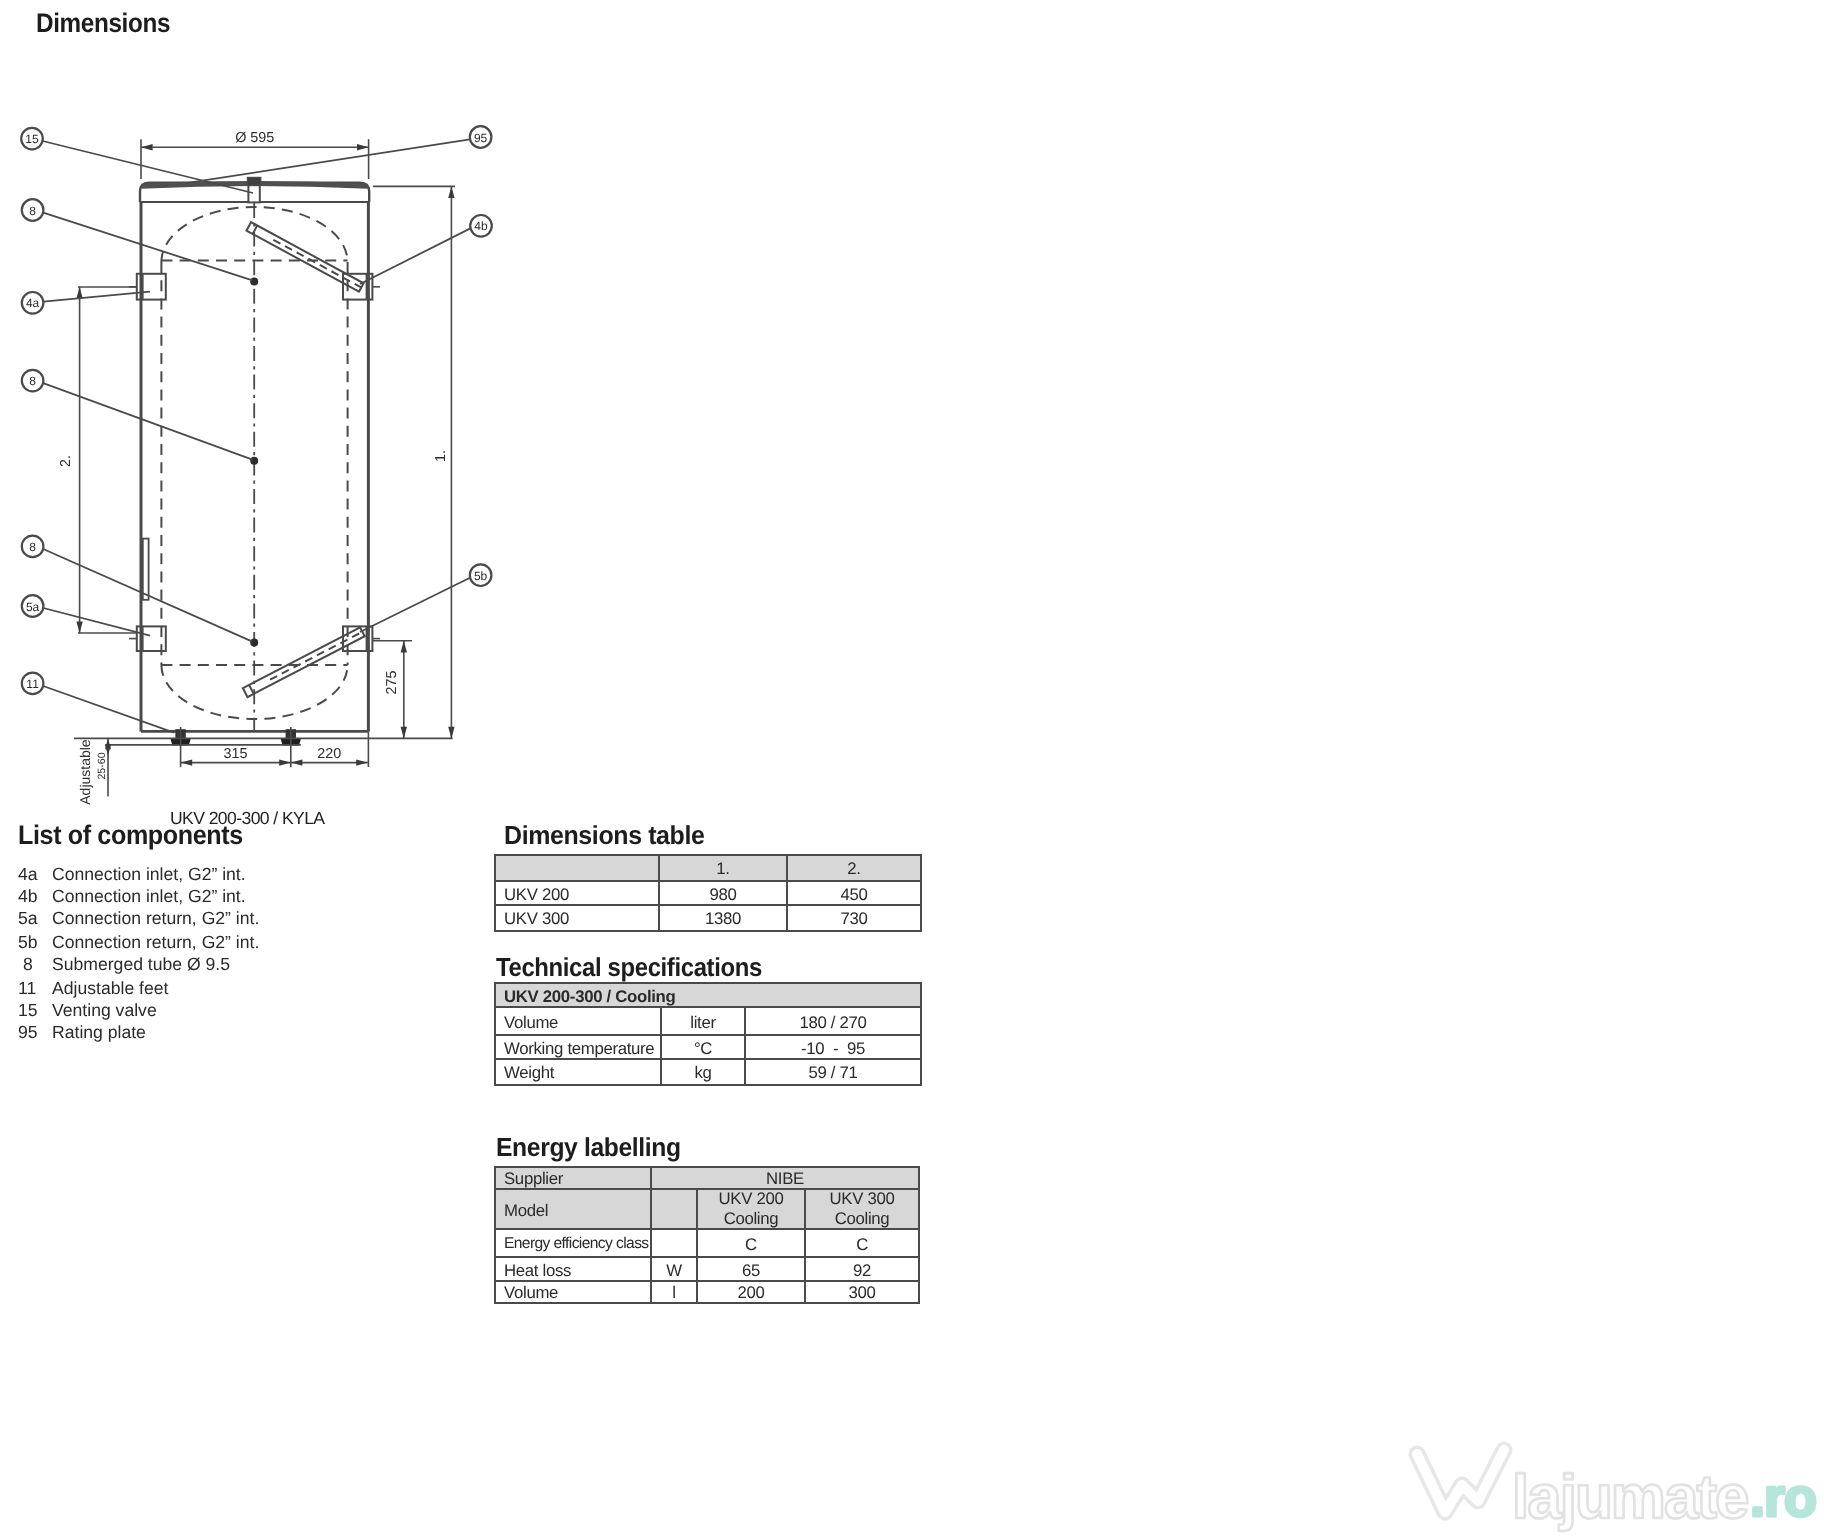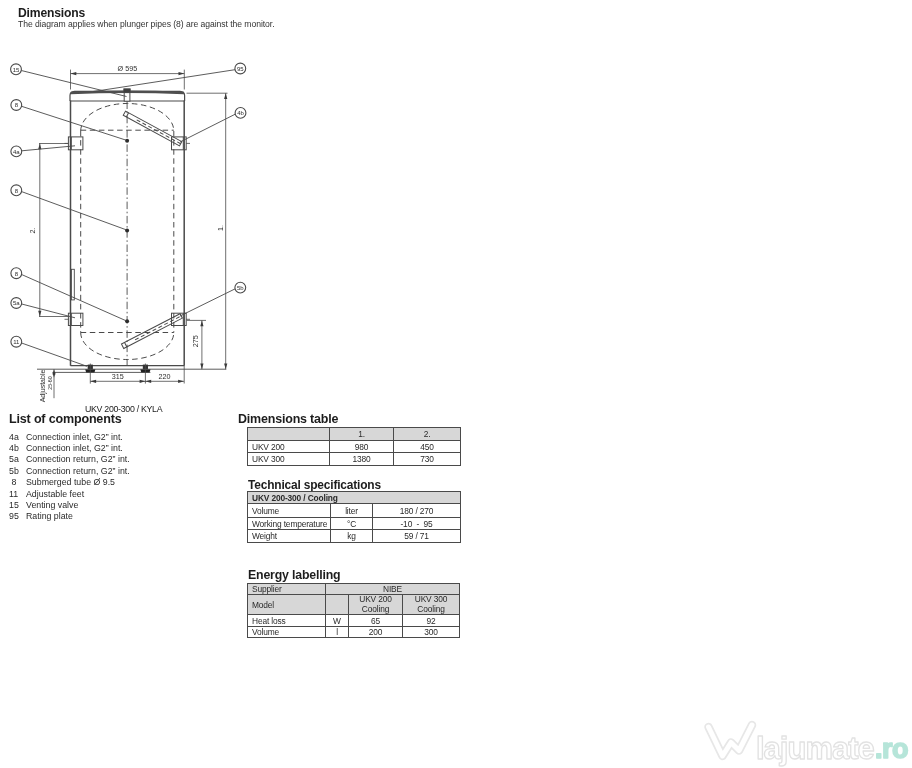--- a/index.html
+++ b/index.html
@@ -11,21 +11,20 @@
   td.c{text-align:center;padding:0;}
   .hdr{background:#d7d7d7;}
   h2{font-size:13px;font-weight:bold;color:#1d1d1d;margin:0;letter-spacing:-0.2px;
      display:inline-block;transform:scaleX(0.78);transform-origin:0 50%;white-space:nowrap;}
 </style>
 </head>
 <body>
 
 <div class="abs" style="left:18px;top:3px;width:400px;">
   <h2 style="font-size:13.5px;transform:scaleX(0.90);">Dimensions</h2>
-  <div style="font-size:8.6px;margin-top:-2px;color:#333;letter-spacing:-0.05px;">The diagram applies when plunger pipes (8) are against the monitor.</div>
 </div>
 
 <svg class="abs" style="left:0;top:55px;" width="252" height="360" viewBox="0 55 252 360" fill="none" stroke-linecap="butt" font-family="Liberation Sans, sans-serif">
 
   <g stroke="#4a4a4a" stroke-width="1.5">
       <line x1="70.5" y1="100.5" x2="70.5" y2="365.7"></line>
     </g>
 
   <g stroke="#4a4a4a" stroke-width="1.5">
       <line x1="184.2" y1="100.5" x2="184.2" y2="365.7"></line>
@@ -256,21 +255,21 @@
   <div><span style="display:inline-block;width:17px;">4a</span>Connection inlet, G2” int.</div>
   <div><span style="display:inline-block;width:17px;">4b</span>Connection inlet, G2” int.</div>
   <div><span style="display:inline-block;width:17px;">5a</span>Connection return, G2” int.</div>
   <div><span style="display:inline-block;width:17px;">5b</span>Connection return, G2” int.</div>
   <div><span style="display:inline-block;width:17px;text-align:left;">&nbsp;8</span>Submerged tube Ø 9.5</div>
   <div><span style="display:inline-block;width:17px;">11</span>Adjustable feet</div>
   <div><span style="display:inline-block;width:17px;">15</span>Venting valve</div>
   <div><span style="display:inline-block;width:17px;">95</span>Rating plate</div>
 </div>
 
-<div class="abs" style="left:238px;top:409px;"><h2 style="transform:scaleX(0.96);">Dimensions table</h2></div>
+<div class="abs" style="left:252px;top:409px;"><h2 style="transform:scaleX(0.96);">Dimensions table</h2></div>
 
 <table class="abs" style="left:247px;top:427px;width:213px;">
   <colgroup>
       <col style="width:82px">
       <col style="width:64px">
       <col style="width:67px">
     </colgroup>
   <tbody>
       <tr style="height:13px;">
         <td class="hdr"></td>
@@ -333,20 +332,26 @@
       <tr style="height:11px;">
         <td class="hdr">Supplier</td>
         <td class="hdr c" colspan="3">NIBE</td>
       </tr>
   <tr style="height:20px;">
         <td class="hdr">Model</td>
         <td class="hdr"></td>
         <td class="hdr c" style="line-height:9.3px;">UKV 200<br>Cooling</td>
         <td class="hdr c" style="line-height:9.3px;">UKV 300<br>Cooling</td>
       </tr>
+  <tr style="height:14px;">
+        <td style="font-size:7.8px;letter-spacing:-0.3px;">Energy efficiency class</td>
+        <td></td>
+        <td class="c">C</td>
+        <td class="c">C</td>
+      </tr>
   <tr style="height:12px;">
         <td>Heat loss</td>
         <td class="c">W</td>
         <td class="c">65</td>
         <td class="c">92</td>
       </tr>
   <tr style="height:11px;">
         <td>Volume</td>
         <td class="c">l</td>
         <td class="c">200</td>

